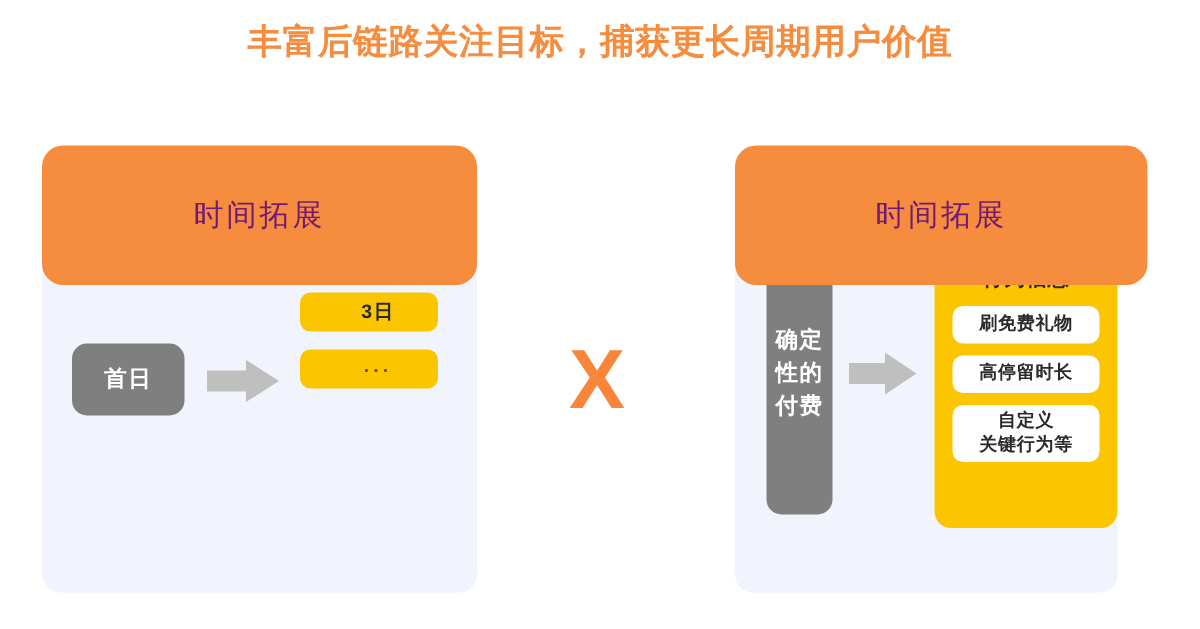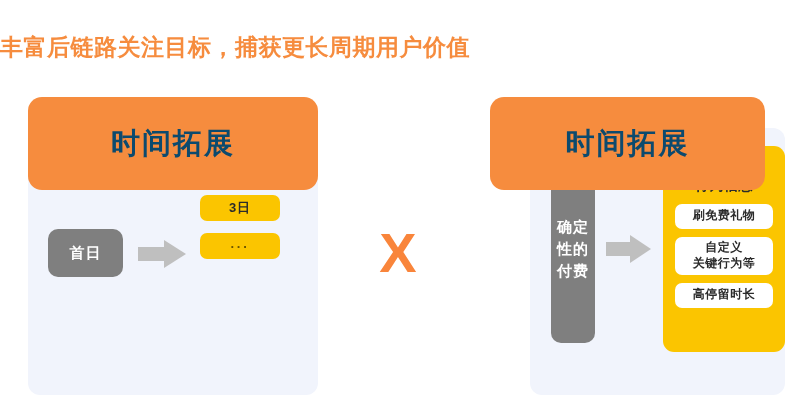--- a/index.html
+++ b/index.html
@@ -12,49 +12,49 @@
     background: #ffffff;
     font-family: "Liberation Sans", "DejaVu Sans", sans-serif;
     overflow: hidden;
     position: relative;
   }
 
   
   #slide-title {
     position: absolute;
     left: 0;
-    top: 32px;
+    top: 12px;
     width: 800px;
-    text-align: left;
+    text-align: center;
     font-size: 23px;
     font-weight: bold;
     color: #F68C3E;
     letter-spacing: 0.5px;
     white-space: nowrap;
   }
 
   
   .panel {
     position: absolute;
     background: #F1F4FC;
     border-radius: 12px;
   }
   #panel-left  { left: 28px;  top: 128px; width: 290px; height: 267px; }
-  #panel-right { left: 490px; top: 128px; width: 255px; height: 267px; margin-left: 40px; }
+  #panel-right { left: 490px; top: 128px; width: 255px; height: 267px; }
 
   .panel-header {
     position: absolute;
     background: #F68C3E;
     border-radius: 14px;
     display: flex;
     align-items: center;
     justify-content: center;
-    color: #0c4a6e;
-    font-size: 29px;
-    font-weight: bold;
+    color: #701a75;
+    font-size: 20px;
+    font-weight: normal;
     letter-spacing: 2px;
     white-space: nowrap;
   }
   #panel-left-header  { left: 28px;  top: 97px; width: 290px; height: 93px; }
   #panel-right-header { left: 490px; top: 97px; width: 275px; height: 93px; }
 
   
   .gray-box {
     background: #7F7F7F;
     border-radius: 10px;
@@ -119,20 +119,21 @@
   #left-chip-list {
     position: absolute;
     left: 172px;
     top: 29px;
     width: 80px;
   }
   #left-chip-list .chip {
     width: 80px;
     height: 26px;
     margin-bottom: 12px;
+    padding-left: 12px;
   }
   #left-chip-list .chip:last-child { margin-bottom: 0; }
 
   
   #multiply-symbol {
     position: absolute;
     left: 368px;
     top: 222px;
     width: 60px;
     height: 62px;
@@ -245,20 +246,20 @@
     <div class="shaft"></div>
     <div class="head"></div>
   </div>
 
   <div id="behavior-card">
     <div id="behavior-card-title">前置关键
 行为信息</div>
 
     <div id="behavior-chip-list">
       <div class="white-chip single">刷免费礼物</div>
+      <div class="white-chip single">高停留时长</div>
       <div class="white-chip double">自定义
 关键行为等</div>
-      <div class="white-chip single">高停留时长</div>
     </div>
   </div>
 </div>
 
 <div class="panel-header" id="panel-right-header">时间拓展</div>
 
 </body></html>

